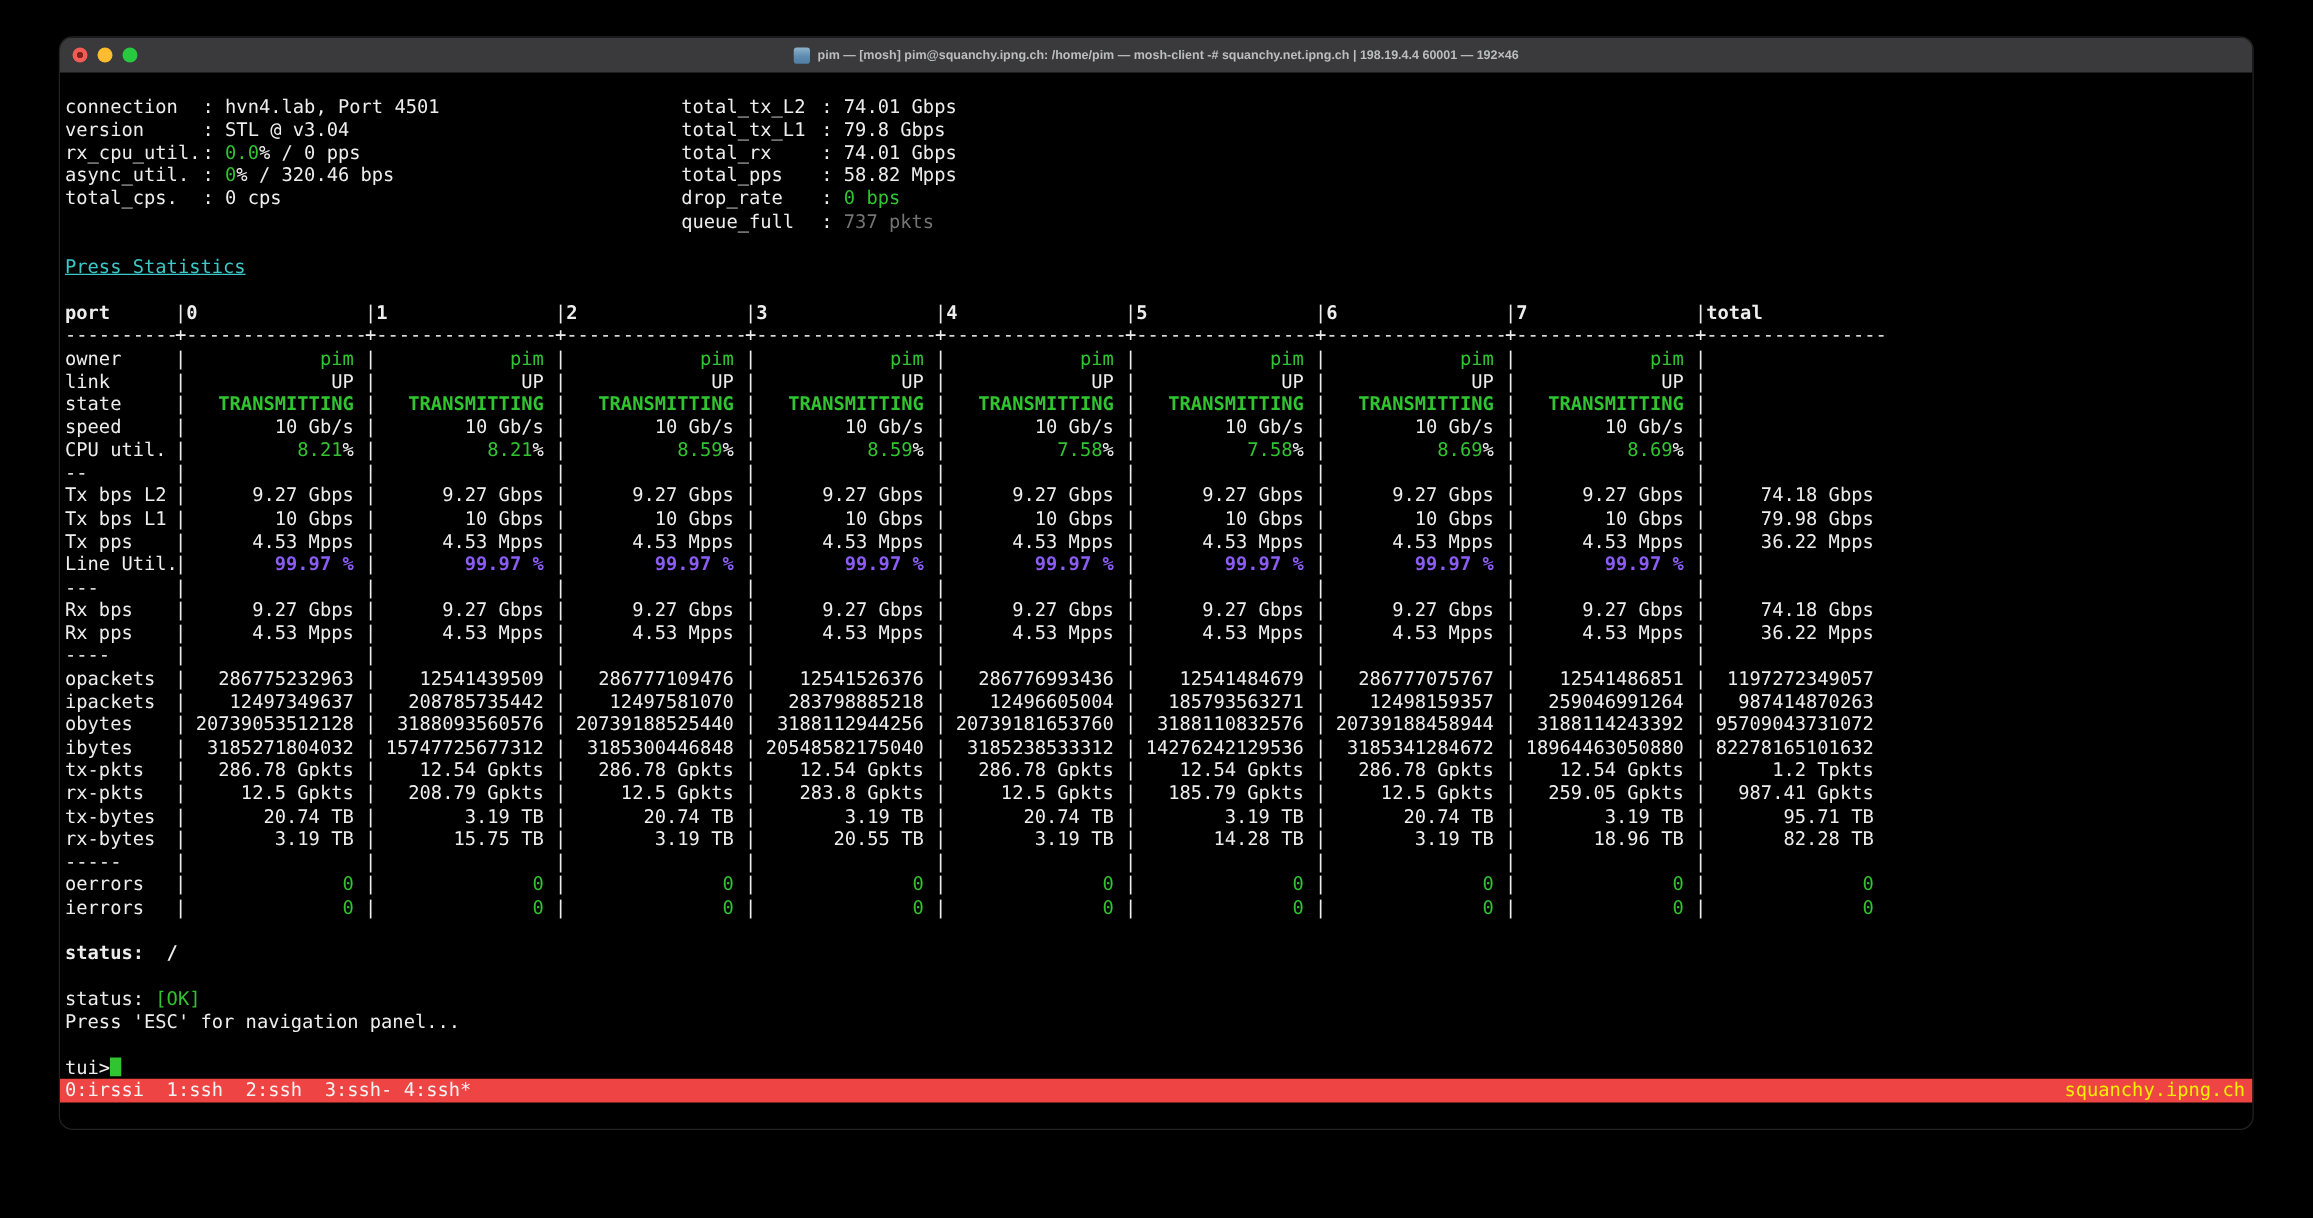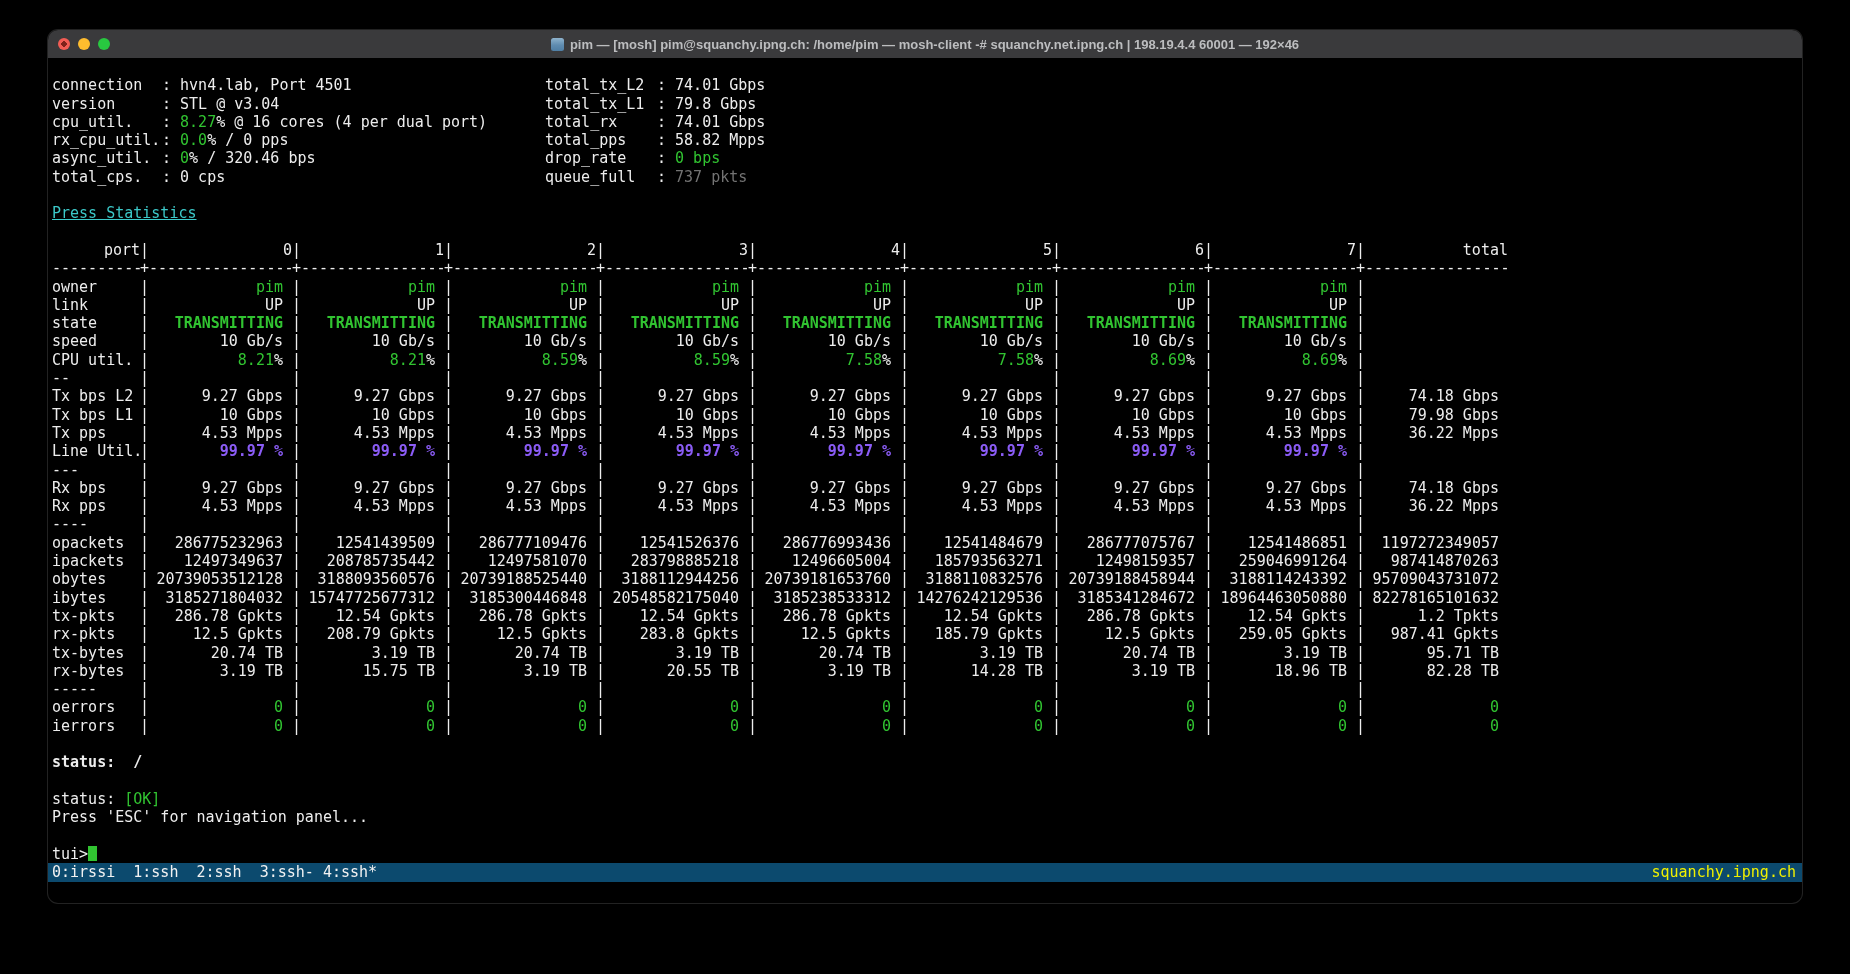--- a/index.html
+++ b/index.html
@@ -9,21 +9,21 @@
           background:#000;border-radius:10px;overflow:hidden;
           box-shadow:0 0 0 1px #222,0 18px 40px rgba(0,0,0,.65);}
   .titlebar{height:28px;background:#3a3a3c;position:relative;
             display:flex;align-items:center;}
   .lights{display:flex;gap:8px;margin-left:10px;}
   .light{width:12px;height:12px;border-radius:50%;display:inline-block;}
   .light.red{background:radial-gradient(circle at 50% 50%,#7e221b 0 2.6px,#f25c54 2.8px);}
   .light.yellow{background:#febc2e;}
   .light.green{background:#28c840;}
   .title{position:absolute;left:0;right:0;text-align:center;
-         font-family:"Liberation Sans",sans-serif;font-size:13px;font-weight:600;
+         font-family:"Liberation Sans",sans-serif;font-size:10px;font-weight:600;
          color:#bcbdbf;display:flex;justify-content:center;align-items:center;gap:6px;}
   .doc-icon{width:13px;height:13px;border-radius:2.5px;display:inline-block;
             background:linear-gradient(180deg,#8fb3cd 0%,#5f8cb0 55%,#4f7ea4 100%);}
   .term{font-size:15px;line-height:18.3px;color:#ededed;height:845px;}
   .line{height:18.3px;line-height:18.3px;padding-left:4px;white-space:pre;}
   .heading{color:#3cc8c8;text-decoration:underline;}
   .w{color:#ededed;}
   .g{color:#31c431;}
   .gb{color:#31c431;font-weight:bold;}
   .bb{color:#8b5cf6;font-weight:bold;}
@@ -35,29 +35,29 @@
   .gs-left{width:493px;}
   .gline{height:18.3px;line-height:18.3px;padding-left:4px;white-space:pre;}
   .gs-left .glabel{display:inline-block;width:110px;}
   .gs-right .glabel{display:inline-block;width:112px;}
   
   .trow{height:18.3px;line-height:18.3px;padding-left:4px;display:flex;white-space:pre;}
   .lbl{display:inline-block;width:88px;overflow:hidden;}
   .pipe{display:inline-block;width:9px;text-align:center;color:#ededed;flex:none;}
   .cell{display:inline-block;width:143px;text-align:right;box-sizing:border-box;
         padding-right:9px;overflow:hidden;flex:none;}
-  .hc{text-align:right;padding-right:0;}
+  .hc{text-align:left;padding-right:0;font-weight:bold;}
   .dashfill{text-align:left;padding-right:0;letter-spacing:0;}
   
   .spin{margin-left:18px;}
   .okv{margin-left:0;}
   .cursor{display:inline-block;width:9px;height:15px;background:#31c431;
           vertical-align:-2px;}
   
-  .tmux{height:19px;line-height:19px;background:#0c4a6e;color:#f2f2f2;
+  .tmux{height:19px;line-height:19px;background:#ef4444;color:#f2f2f2;
         display:flex;justify-content:space-between;padding:0 6px 0 4px;white-space:pre;}
   .tmux .right{color:#f0f000;}
 </style>
 </head>
 <body>
 
 <div class="window">
   <div class="titlebar">
     <div class="lights">
       <span class="light red"></span>
@@ -70,21 +70,20 @@
     </div>
   </div>
 
   <div class="term">
     <div class="line"></div>
 
     <div class="gs-wrap">
       <div class="gs-col gs-left">
           <div class="gline"><span class="glabel w">connection</span><span class="w">: </span><span class="w">hvn4.lab, Port 4501</span></div>
           <div class="gline"><span class="glabel w">version</span><span class="w">: </span><span class="w">STL @ v3.04</span></div>
-          <div class="gline"><span class="glabel w">cpu_util.</span><span class="w">: </span><span class="g">8.27</span><span class="w">% @ 16 cores (4 per dual port)</span></div>
           <div class="gline"><span class="glabel w">rx_cpu_util.</span><span class="w">: </span><span class="g">0.0</span><span class="w">% / 0 pps</span></div>
           <div class="gline"><span class="glabel w">async_util.</span><span class="w">: </span><span class="g">0</span><span class="w">% / 320.46 bps</span></div>
           <div class="gline"><span class="glabel w">total_cps.</span><span class="w">: </span><span class="w">0 cps</span></div>
         </div>
       <div class="gs-col gs-right">
           <div class="gline"><span class="glabel w">total_tx_L2</span><span class="w">: </span><span class="w">74.01 Gbps</span></div>
           <div class="gline"><span class="glabel w">total_tx_L1</span><span class="w">: </span><span class="w">79.8 Gbps</span></div>
           <div class="gline"><span class="glabel w">total_rx</span><span class="w">: </span><span class="w">74.01 Gbps</span></div>
           <div class="gline"><span class="glabel w">total_pps</span><span class="w">: </span><span class="w">58.82 Mpps</span></div>
           <div class="gline"><span class="glabel w">drop_rate</span><span class="w">: </span><span class="g">0 bps</span></div>

